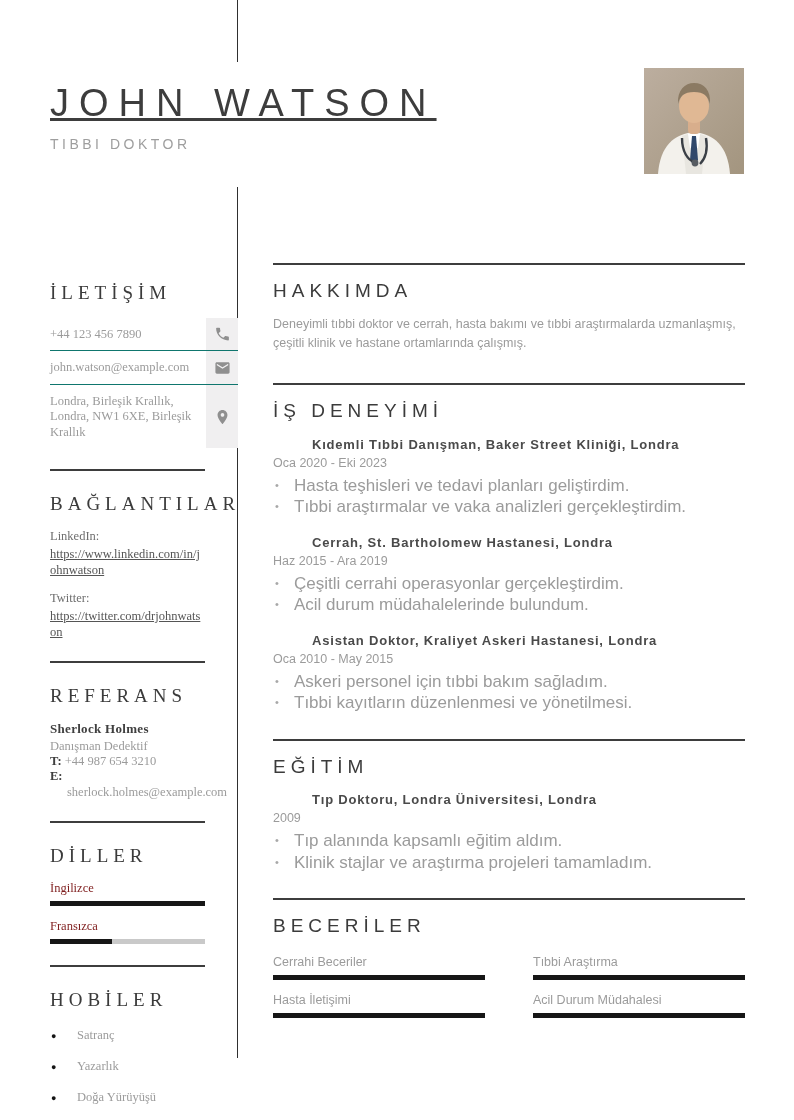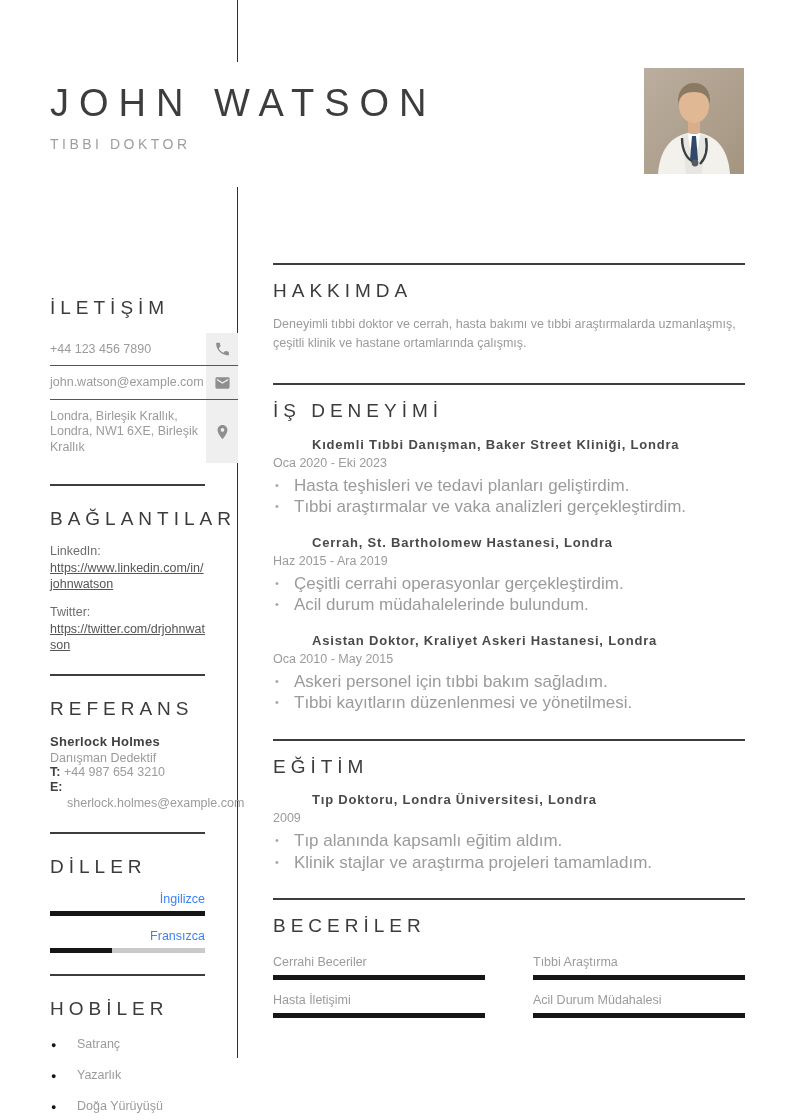--- a/index.html
+++ b/index.html
@@ -12,29 +12,29 @@
 
   
   .vline { position:absolute; left:237px; width:1px; background:#2f2f2f; }
   .vline.top { top:0; height:62px; }
   .vline.main { top:187px; height:871px; }
 
   
   .name-block { position:absolute; left:50px; top:82px; }
   h1 {
     font-size:38px; font-weight:400; letter-spacing:10px;
-    color:#3d3d3d; line-height:1.15; white-space:nowrap;
+    color:#3d3d3d; line-height:1.15; white-space:nowrap;text-decoration:underline;
   }
   .job-title {
     margin-top:10px; font-size:14px; letter-spacing:3.5px; color:#9e9e9e;
   }
   .photo { position:absolute; right:50px; top:68px; width:100px; height:106px; overflow:hidden; }
 
   
-  .col-left  { position:absolute; left:50px;  top:275px; width:155px; }
+  .col-left  { position:absolute; left:50px;  top:260px; width:155px;font-family:Liberation Serif, serif; }
   .col-right { position:absolute; left:273px; top:263px; width:472px; }
 
   h2 {
     font-size:19px; font-weight:500; letter-spacing:5px;
     color:#3b3b3b; line-height:1.2;
   }
   .rule { border:0; border-top:2px solid #3d3d3d; height:0; }
 
   
   .col-left h2 { margin-bottom:0; }
@@ -56,21 +56,21 @@
   }
 
   .ref-name { margin-top:13px; font-size:13px; font-weight:bold; color:#3f3f3f; letter-spacing:0.3px; }
   .ref-title { margin-top:2px; font-size:12.5px; color:#9b9b9b; }
   .ref-line { margin-top:0; font-size:12.5px; line-height:15.5px; color:#9b9b9b;
               padding-left:17px; text-indent:-17px; }
   .ref-line:first-of-type { margin-top:10px; }
   .ref-line b { color:#3f3f3f; }
 
   .lang-item { margin-top:13px; }
-  .lang-name { font-size:12.5px; color:#3b82f6;text-align:right; }
+  .lang-name { font-size:12.5px; color:#7f1d1d; }
   .bar-track { margin-top:5px; width:155px; height:5px; background:#c9c9c9; }
   .bar-fill { height:100%; background:#161616; }
 
   .hobby-list { list-style:none; margin-top:14px; }
   .hobby-list li {
     position:relative; padding-left:27px; font-size:12.5px; color:#9b9b9b;
     margin-top:16px; line-height:15px;
   }
   .hobby-list li::before {
     content:"●"; position:absolute; left:1px; top:1px; font-size:9px; color:#141414;

